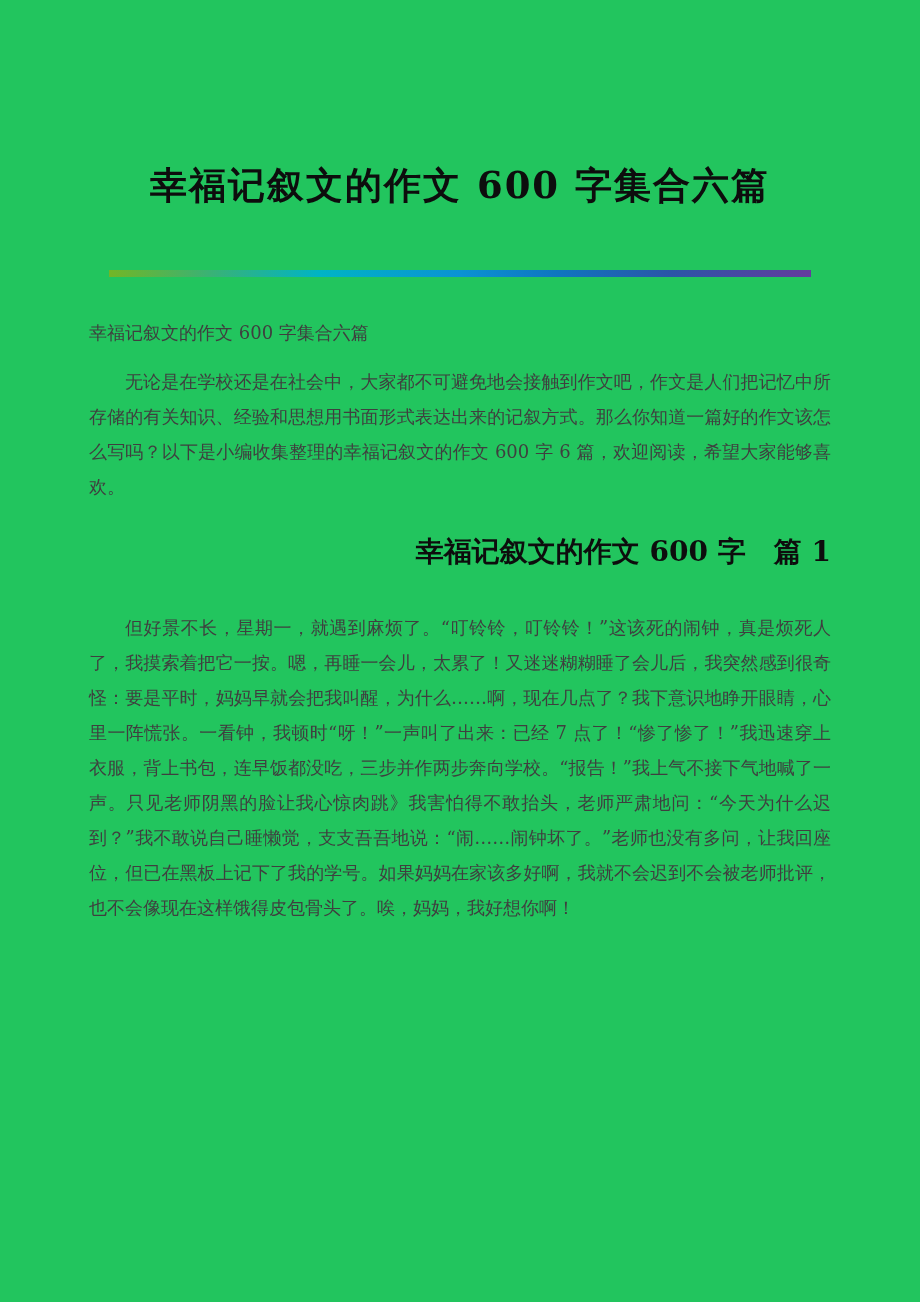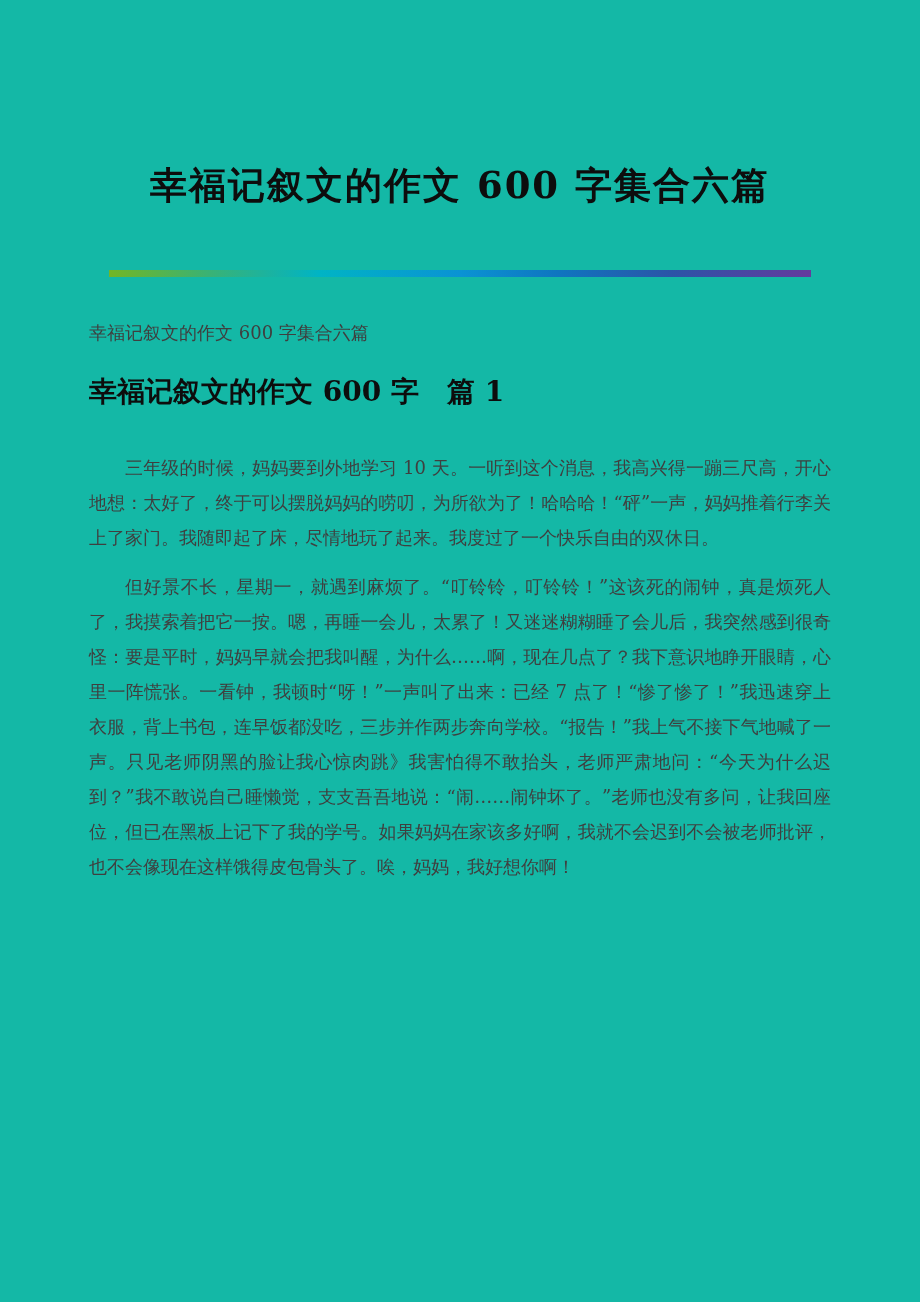--- a/index.html
+++ b/index.html
@@ -5,21 +5,21 @@
   html, body {
     margin: 0;
     padding: 0;
     background: #ffffff;
   }
   .page {
     position: relative;
     width: 920px;
     height: 1302px;
     margin: 0 auto;
-    background: #14b8a6;
+    background: #22c55e;
     overflow: hidden;
     font-family: "DejaVu Serif", "Liberation Serif", serif;
     color: #404040;
   }
   .doc-title {
     margin: 162px 60px 0;
     text-align: center;
     font-size: 37px;
     font-weight: bold;
     letter-spacing: 2px;
@@ -49,45 +49,45 @@
   }
   .subtitle {
     margin: 0;
     text-indent: 0;
   }
   .content p.para {
     margin: 14px 0;
     text-indent: 2em;
   }
   .section-heading {
-    margin: 24px 0 40px;
+    margin: 30px 0 40px;
     font-size: 28px;
     font-weight: bold;
     color: #0d0d0d;
     line-height: 36px;
-    text-align: left;
+    text-align: right;
     text-indent: 0;
   }
 </style>
 </head>
 <body>
 
 <div class="page">
 
   <h1 class="doc-title">幸福记叙文的作文 600 字集合六篇</h1>
 
   <div class="divider"></div>
 
   <div class="content">
 
     <p class="subtitle">幸福记叙文的作文 600 字集合六篇</p>
 
+    <p class="para">无论是在学校还是在社会中，大家都不可避免地会接触到作文吧，作文是人们把记忆中所存储的有关知识、经验和思想用书面形式表达出来的记叙方式。那么你知道一篇好的作文该怎么写吗？以下是小编收集整理的幸福记叙文的作文 600 字 6 篇，欢迎阅读，希望大家能够喜欢。</p>
 
     <h2 class="section-heading">幸福记叙文的作文 600 字　篇 1</h2>
 
 
-    <p class="para">三年级的时候，妈妈要到外地学习 10 天。一听到这个消息，我高兴得一蹦三尺高，开心地想：太好了，终于可以摆脱妈妈的唠叨，为所欲为了！哈哈哈！“砰”一声，妈妈推着行李关上了家门。我随即起了床，尽情地玩了起来。我度过了一个快乐自由的双休日。</p>
 
     <p class="para">但好景不长，星期一，就遇到麻烦了。“叮铃铃，叮铃铃！”这该死的闹钟，真是烦死人了，我摸索着把它一按。嗯，再睡一会儿，太累了！又迷迷糊糊睡了会儿后，我突然感到很奇怪：要是平时，妈妈早就会把我叫醒，为什么……啊，现在几点了？我下意识地睁开眼睛，心里一阵慌张。一看钟，我顿时“呀！”一声叫了出来：已经 7 点了！“惨了惨了！”我迅速穿上衣服，背上书包，连早饭都没吃，三步并作两步奔向学校。“报告！”我上气不接下气地喊了一声。只见老师阴黑的脸让我心惊肉跳》我害怕得不敢抬头，老师严肃地问：“今天为什么迟到？”我不敢说自己睡懒觉，支支吾吾地说：“闹……闹钟坏了。”老师也没有多问，让我回座位，但已在黑板上记下了我的学号。如果妈妈在家该多好啊，我就不会迟到不会被老师批评，也不会像现在这样饿得皮包骨头了。唉，妈妈，我好想你啊！</p>
 
 
   </div>
 </div>
 
 </body></html>

